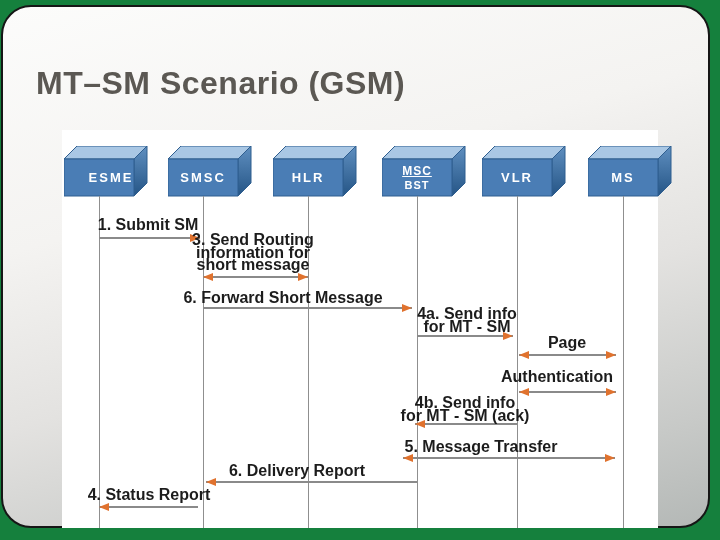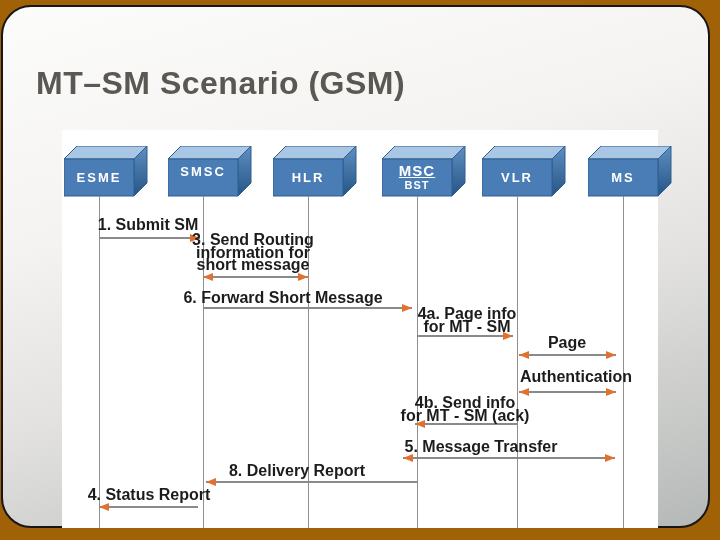--- a/index.html
+++ b/index.html
@@ -1,18 +1,18 @@
 <!DOCTYPE html>
 <html style="--arrow: #e0722e;"><head>
 <meta charset="utf-8">
 <style>
   html,body{margin:0;padding:0;background:#000;}
   #stage{
     position:relative;width:720px;height:540px;overflow:hidden;
-    background:#a16207;
+    background:#15803d;
     font-family:"Liberation Sans", sans-serif;
   }
   .slide{
     position:absolute;left:1px;top:5px;width:709px;height:523px;
     border:2px solid #161616;border-radius:30px;box-sizing:border-box;
     background:linear-gradient(165deg,#fcfcfb 0%,#f4f3f1 35%,#e3e2e0 60%,#c7c9c7 85%,#b4b8b6 100%);
   }
   .slide-title{
     position:absolute;left:33px;top:58px;
     font-size:32px;font-weight:bold;letter-spacing:0.5px;
@@ -54,36 +54,36 @@
         <defs>
           <linearGradient id="sg0" x1="0" y1="0" x2="0" y2="1">
             <stop offset="0" stop-color="#5f8fc0"></stop>
             <stop offset="1" stop-color="#255586"></stop>
           </linearGradient>
         </defs>
         <polygon points="0,13 13,0 83,0 70,13" fill="#a9c7e4" stroke="#2f5e8f" stroke-width="1"></polygon>
         <polygon points="70,13 83,0 83,37 70,50" fill="url(#sg0)" stroke="#2f5e8f" stroke-width="1"></polygon>
         <polygon points="0,13 70,13 70,50 0,50" fill="#4a7db5" stroke="#2f5e8f" stroke-width="1"></polygon>
       </svg>
-      <div class="entity-label" style="left: 64px; top: 159px;">
+      <div class="entity-label" style="left: 76px; top: 159px;">
         <span>ESME</span>
       </div>
       <div class="lifeline" style="left: 98.5px; top: 196px; height: 332px; background: rgb(143, 143, 143);"></div>
       <svg width="84" height="51" class="entity-box" style="left: 168px; top: 146px;">
         <defs>
           <linearGradient id="sg1" x1="0" y1="0" x2="0" y2="1">
             <stop offset="0" stop-color="#5f8fc0"></stop>
             <stop offset="1" stop-color="#255586"></stop>
           </linearGradient>
         </defs>
         <polygon points="0,13 13,0 83,0 70,13" fill="#a9c7e4" stroke="#2f5e8f" stroke-width="1"></polygon>
         <polygon points="70,13 83,0 83,37 70,50" fill="url(#sg1)" stroke="#2f5e8f" stroke-width="1"></polygon>
         <polygon points="0,13 70,13 70,50 0,50" fill="#4a7db5" stroke="#2f5e8f" stroke-width="1"></polygon>
       </svg>
-      <div class="entity-label" style="left: 168px; top: 153px;">
+      <div class="entity-label" style="left: 168px; top: 159px;">
         <span>SMSC</span>
       </div>
       <div class="lifeline" style="left: 202.5px; top: 196px; height: 332px; background: rgb(143, 143, 143);"></div>
       <svg width="84" height="51" class="entity-box" style="left: 273px; top: 146px;">
         <defs>
           <linearGradient id="sg2" x1="0" y1="0" x2="0" y2="1">
             <stop offset="0" stop-color="#5f8fc0"></stop>
             <stop offset="1" stop-color="#255586"></stop>
           </linearGradient>
         </defs>
@@ -100,21 +100,21 @@
           <linearGradient id="sg3" x1="0" y1="0" x2="0" y2="1">
             <stop offset="0" stop-color="#5f8fc0"></stop>
             <stop offset="1" stop-color="#255586"></stop>
           </linearGradient>
         </defs>
         <polygon points="0,13 13,0 83,0 70,13" fill="#a9c7e4" stroke="#2f5e8f" stroke-width="1"></polygon>
         <polygon points="70,13 83,0 83,37 70,50" fill="url(#sg3)" stroke="#2f5e8f" stroke-width="1"></polygon>
         <polygon points="0,13 70,13 70,50 0,50" fill="#4a7db5" stroke="#2f5e8f" stroke-width="1"></polygon>
       </svg>
       <div class="entity-label" style="left: 382px; top: 159px;">
-        <span class="u" style="font-size: 15px; letter-spacing: 1px; text-align: center;">MSC</span>
+        <span class="u" style="font-size: 12px; letter-spacing: 1px; text-align: center;">MSC</span>
         <span style="font-size: 11px; letter-spacing: 1px;">BST</span>
       </div>
       <div class="lifeline" style="left: 416.5px; top: 196px; height: 332px; background: rgb(143, 143, 143);"></div>
       <svg width="84" height="51" class="entity-box" style="left: 482px; top: 146px;">
         <defs>
           <linearGradient id="sg4" x1="0" y1="0" x2="0" y2="1">
             <stop offset="0" stop-color="#5f8fc0"></stop>
             <stop offset="1" stop-color="#255586"></stop>
           </linearGradient>
         </defs>
@@ -162,37 +162,37 @@
         <div class="msg-line" style="left: 203px; top: 307.25px; width: 209px; background: rgb(138, 138, 138);"></div>
         <div class="ah r" style="left: 402px; top: 303.5px;"></div>
         <div class="msg-label" style="left: 283px; top: 292px; color: rgb(28, 28, 28);">
           <div>6. Forward Short Message</div>
         </div>
       </div>
       <div>
         <div class="msg-line" style="left: 417px; top: 335.25px; width: 96px; background: rgb(138, 138, 138);"></div>
         <div class="ah r" style="left: 503px; top: 331.5px;"></div>
         <div class="msg-label" style="left: 467px; top: 308px; color: rgb(28, 28, 28);">
-          <div>4a. Page info</div>
+          <div>4a. Send info</div>
           <div>for MT - SM</div>
         </div>
       </div>
       <div>
         <div class="msg-line" style="left: 519px; top: 354.25px; width: 97px; background: rgb(138, 138, 138);"></div>
         <div class="ah r" style="left: 606px; top: 350.5px;"></div>
         <div class="ah l" style="left: 519px; top: 350.5px;"></div>
         <div class="msg-label" style="left: 567px; top: 337px; color: rgb(28, 28, 28); text-align: right;">
           <div>Page</div>
         </div>
       </div>
       <div>
         <div class="msg-line" style="left: 519px; top: 391.25px; width: 97px; background: rgb(138, 138, 138);"></div>
         <div class="ah r" style="left: 606px; top: 387.5px;"></div>
         <div class="ah l" style="left: 519px; top: 387.5px;"></div>
-        <div class="msg-label" style="left: 576px; top: 371px; color: rgb(28, 28, 28);">
+        <div class="msg-label" style="left: 557px; top: 371px; color: rgb(28, 28, 28);">
           <div>Authentication</div>
         </div>
       </div>
       <div>
         <div class="msg-line" style="left: 415px; top: 423.25px; width: 102px; background: rgb(138, 138, 138);"></div>
         <div class="ah l" style="left: 415px; top: 419.5px;"></div>
         <div class="msg-label" style="left: 465px; top: 397px; color: rgb(28, 28, 28); text-align: center;">
           <div>4b. Send info</div>
           <div>for MT - SM (ack)</div>
         </div>
@@ -202,21 +202,21 @@
         <div class="ah r" style="left: 605px; top: 453.5px;"></div>
         <div class="ah l" style="left: 403px; top: 453.5px;"></div>
         <div class="msg-label" style="left: 481px; top: 441px; color: rgb(28, 28, 28);">
           <div>5. Message Transfer</div>
         </div>
       </div>
       <div>
         <div class="msg-line" style="left: 206px; top: 481.25px; width: 211px; background: rgb(138, 138, 138);"></div>
         <div class="ah l" style="left: 206px; top: 477.5px;"></div>
         <div class="msg-label" style="left: 297px; top: 465px; color: rgb(28, 28, 28);">
-          <div>8. Delivery Report</div>
+          <div>6. Delivery Report</div>
         </div>
       </div>
       <div>
         <div class="msg-line" style="left: 99px; top: 506.25px; width: 99px; background: rgb(138, 138, 138);"></div>
         <div class="ah l" style="left: 99px; top: 502.5px;"></div>
         <div class="msg-label" style="left: 149px; top: 489px; color: rgb(28, 28, 28);">
           <div>4. Status Report</div>
         </div>
       </div>
     </div>

